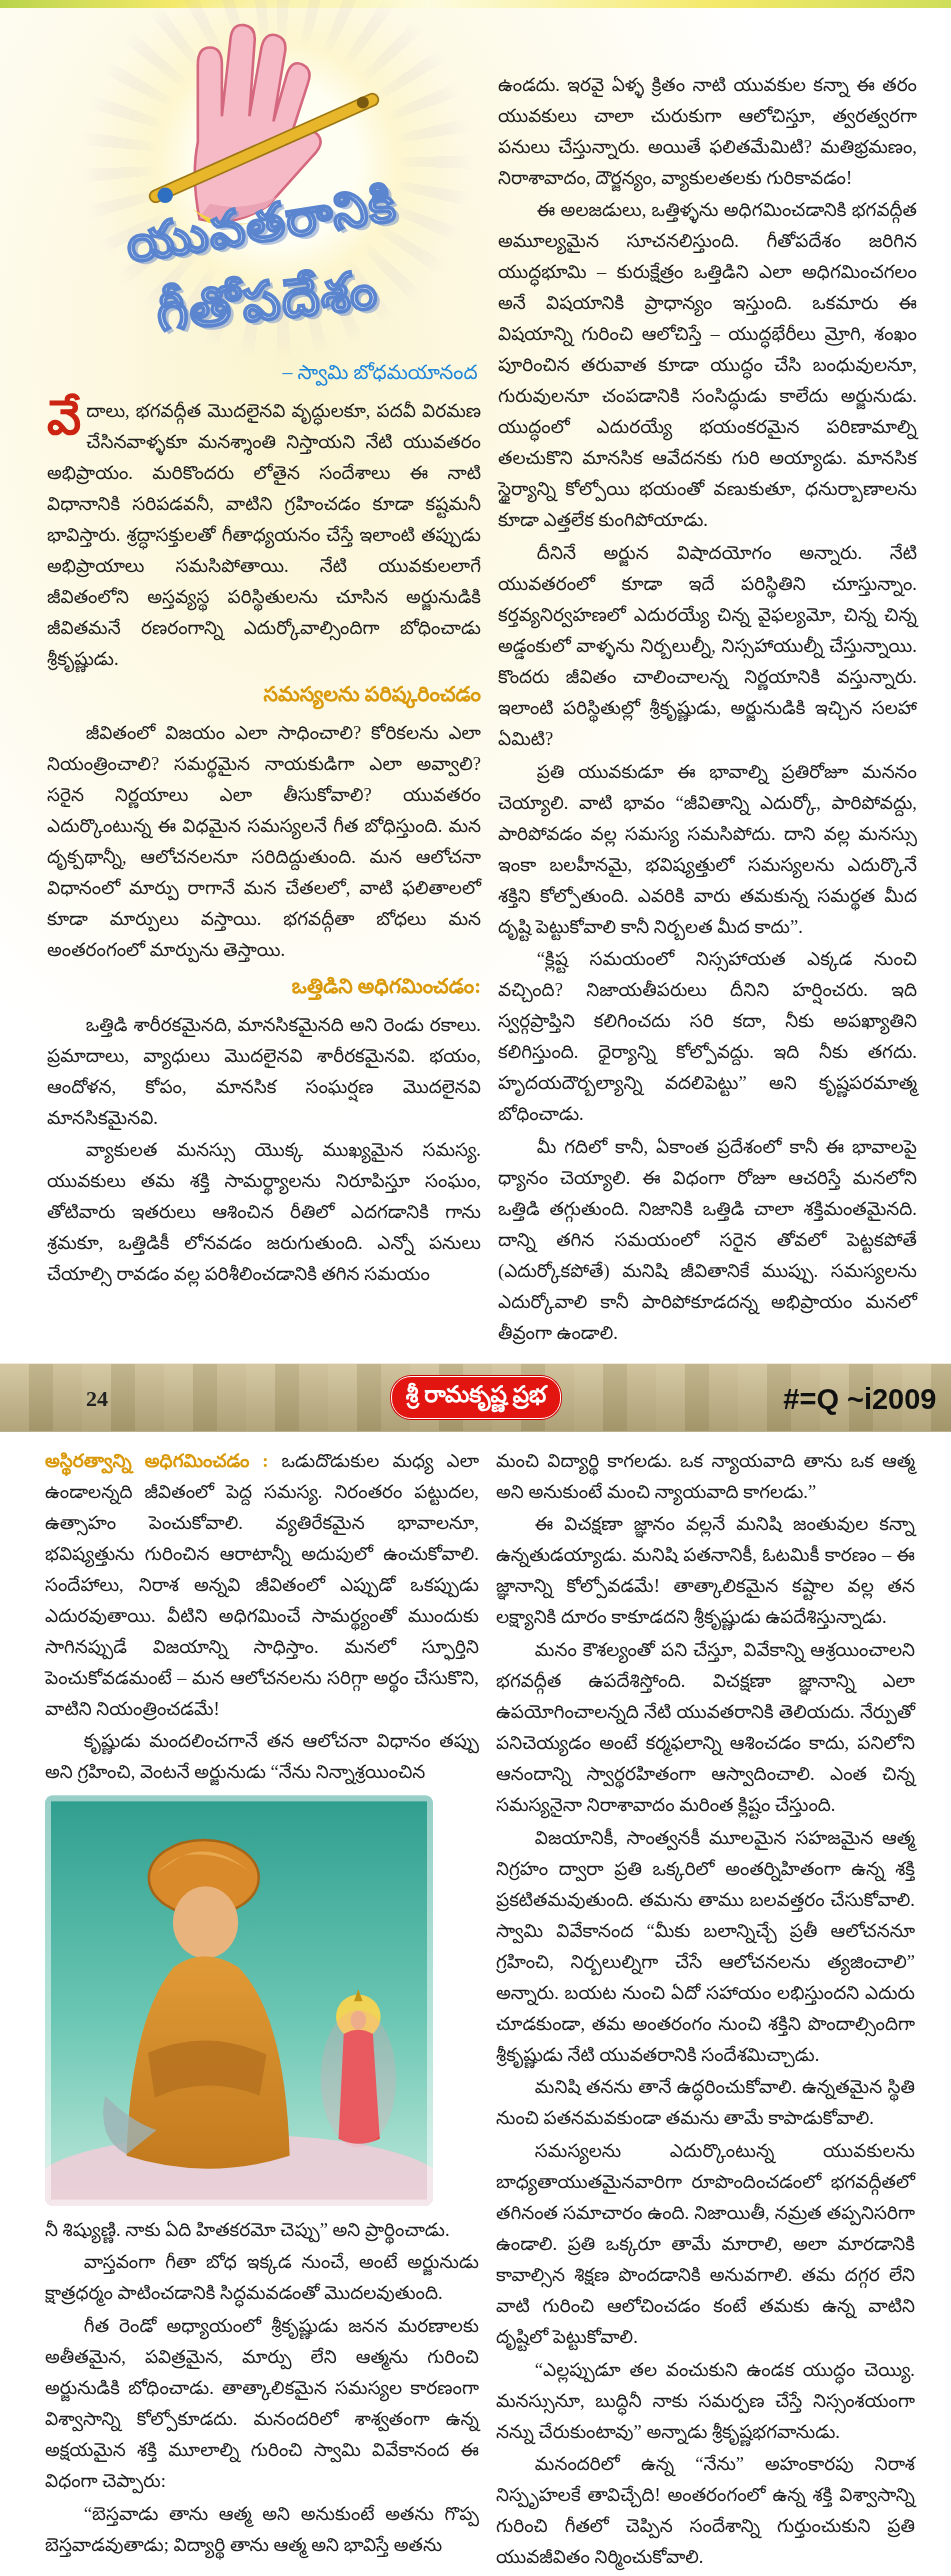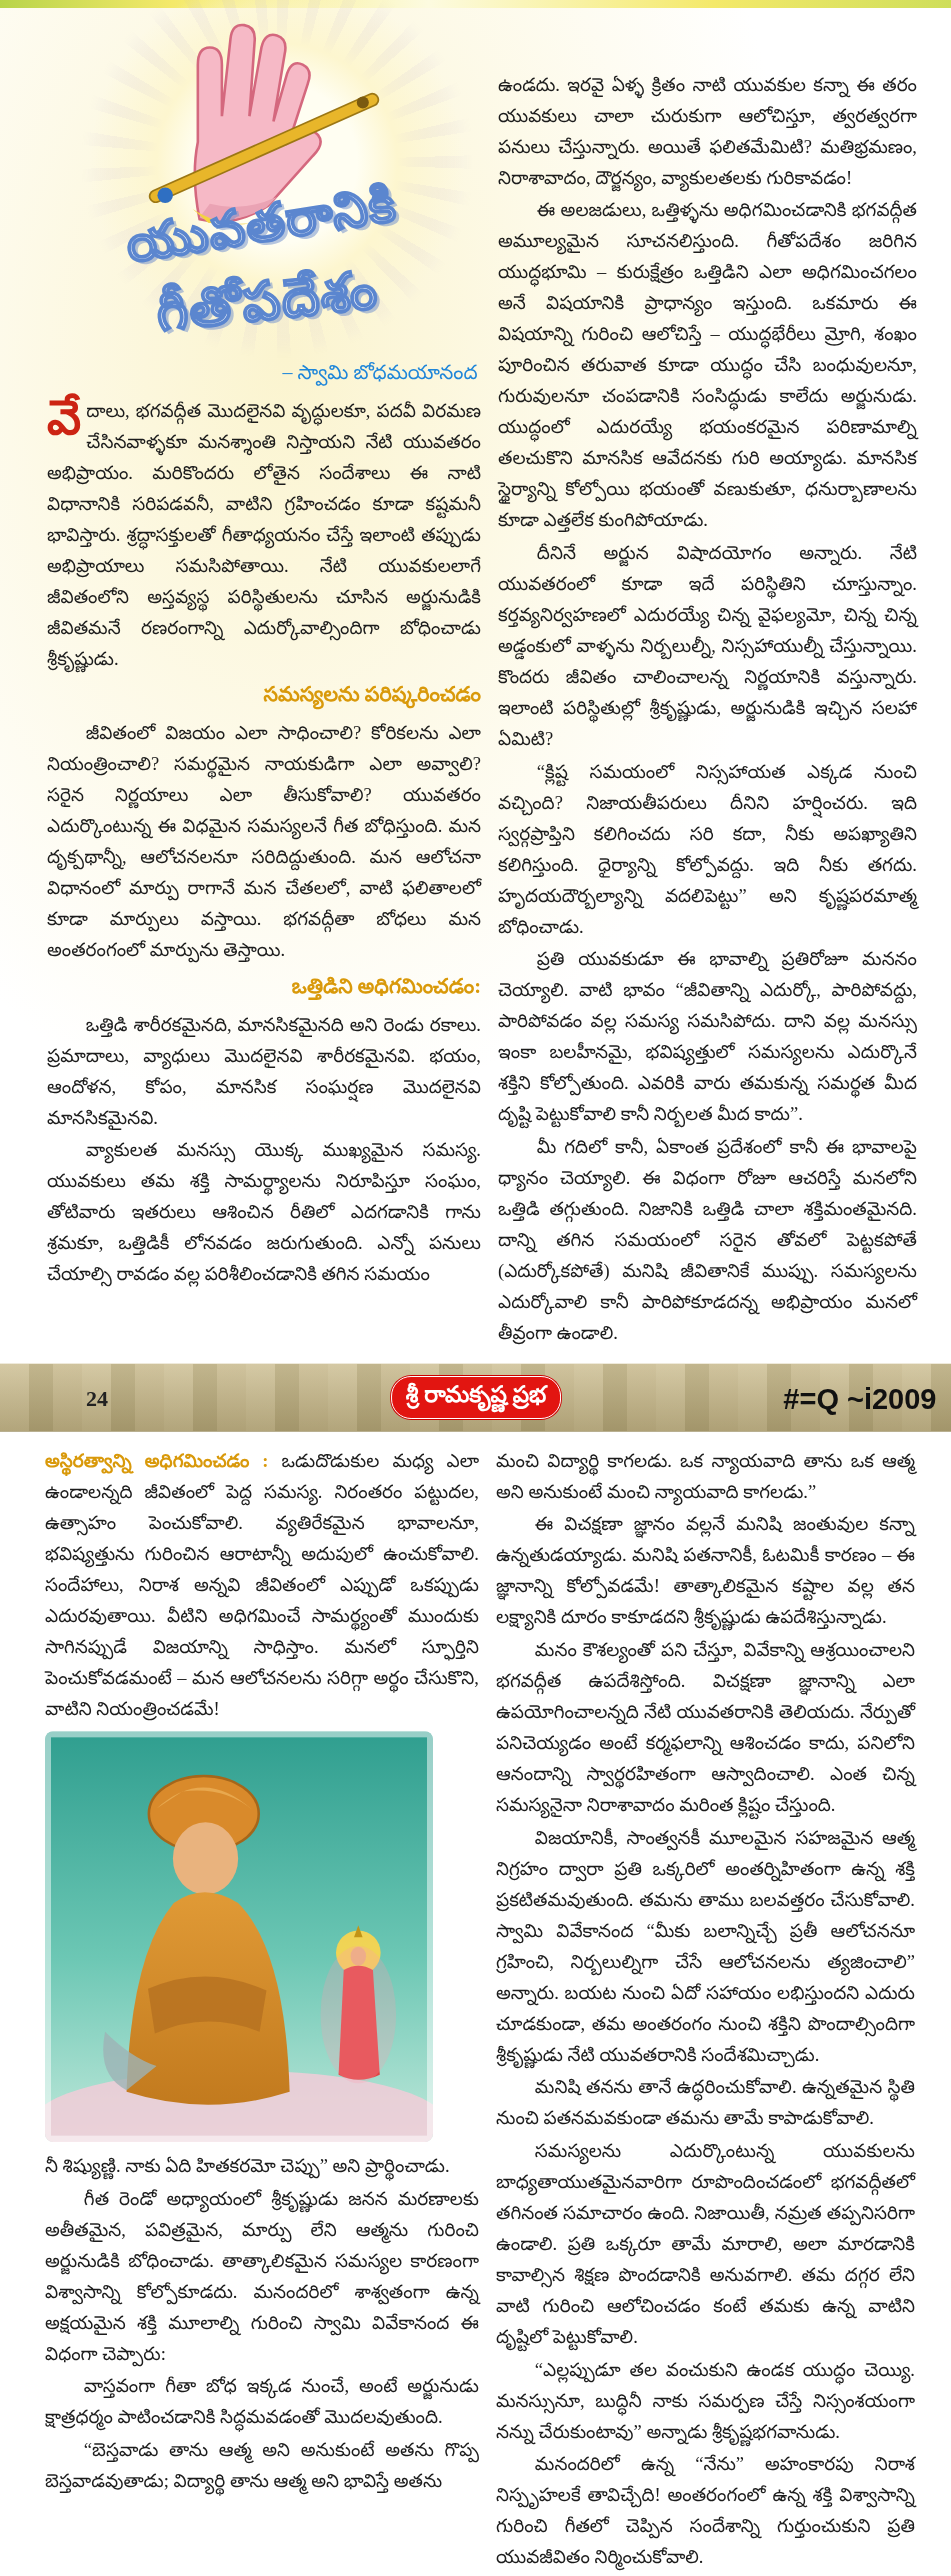--- a/index.html
+++ b/index.html
@@ -80,35 +80,36 @@
       <p>జీవితంలో విజయం ఎలా సాధించాలి? కోరికలను ఎలా నియంత్రించాలి? సమర్థమైన నాయకుడిగా ఎలా అవ్వాలి? సరైన నిర్ణయాలు ఎలా తీసుకోవాలి? యువతరం ఎదుర్కొంటున్న ఈ విధమైన సమస్యలనే గీత బోధిస్తుంది. మన దృక్పథాన్నీ, ఆలోచనలనూ సరిదిద్దుతుంది. మన ఆలోచనా విధానంలో మార్పు రాగానే మన చేతలలో, వాటి ఫలితాలలో కూడా మార్పులు వస్తాయి. భగవద్గీతా బోధలు మన అంతరంగంలో మార్పును తెస్తాయి.</p>
       <h3 class="gold">ఒత్తిడిని అధిగమించడం:</h3>
       <p>ఒత్తిడి శారీరకమైనది, మానసికమైనది అని రెండు రకాలు. ప్రమాదాలు, వ్యాధులు మొదలైనవి శారీరకమైనవి. భయం, ఆందోళన, కోపం, మానసిక సంఘర్షణ మొదలైనవి మానసికమైనవి.</p>
       <p>వ్యాకులత మనస్సు యొక్క ముఖ్యమైన సమస్య. యువకులు తమ శక్తి సామర్థ్యాలను నిరూపిస్తూ సంఘం, తోటివారు ఇతరులు ఆశించిన రీతిలో ఎదగడానికి గాను శ్రమకూ, ఒత్తిడికీ లోనవడం జరుగుతుంది. ఎన్నో పనులు చేయాల్సి రావడం వల్ల పరిశీలించడానికి తగిన సమయం</p>
     </div>
 
     <div class="col-r col-r-top body-text">
       <p class="no-indent">ఉండదు. ఇరవై ఏళ్ళ క్రితం నాటి యువకుల కన్నా ఈ తరం యువకులు చాలా చురుకుగా ఆలోచిస్తూ, త్వరత్వరగా పనులు చేస్తున్నారు. అయితే ఫలితమేమిటి? మతిభ్రమణం, నిరాశావాదం, దౌర్జన్యం, వ్యాకులతలకు గురికావడం!</p>
       <p>ఈ అలజడులు, ఒత్తిళ్ళను అధిగమించడానికి భగవద్గీత అమూల్యమైన సూచనలిస్తుంది. గీతోపదేశం జరిగిన యుద్ధభూమి – కురుక్షేత్రం ఒత్తిడిని ఎలా అధిగమించగలం అనే విషయానికి ప్రాధాన్యం ఇస్తుంది. ఒకమారు ఈ విషయాన్ని గురించి ఆలోచిస్తే – యుద్ధభేరీలు మ్రోగి, శంఖం పూరించిన తరువాత కూడా యుద్ధం చేసి బంధువులనూ, గురువులనూ చంపడానికి సంసిద్ధుడు కాలేదు అర్జునుడు. యుద్ధంలో ఎదురయ్యే భయంకరమైన పరిణామాల్ని తలచుకొని మానసిక ఆవేదనకు గురి అయ్యాడు. మానసిక స్థైర్యాన్ని కోల్పోయి భయంతో వణుకుతూ, ధనుర్బాణాలను కూడా ఎత్తలేక కుంగిపోయాడు.</p>
       <p>దీనినే అర్జున విషాదయోగం అన్నారు. నేటి యువతరంలో కూడా ఇదే పరిస్థితిని చూస్తున్నాం. కర్తవ్యనిర్వహణలో ఎదురయ్యే చిన్న వైఫల్యమో, చిన్న చిన్న అడ్డంకులో వాళ్ళను నిర్బలుల్నీ, నిస్సహాయుల్నీ చేస్తున్నాయి. కొందరు జీవితం చాలించాలన్న నిర్ణయానికి వస్తున్నారు. ఇలాంటి పరిస్థితుల్లో శ్రీకృష్ణుడు, అర్జునుడికి ఇచ్చిన సలహా ఏమిటి?</p>
+      <p>ప్రతి యువకుడూ ఈ భావాల్ని ప్రతిరోజూ మననం చెయ్యాలి. వాటి భావం “జీవితాన్ని ఎదుర్కో, పారిపోవద్దు, పారిపోవడం వల్ల సమస్య సమసిపోదు. దాని వల్ల మనస్సు ఇంకా బలహీనమై, భవిష్యత్తులో సమస్యలను ఎదుర్కొనే శక్తిని కోల్పోతుంది. ఎవరికి వారు తమకున్న సమర్థత మీద దృష్టి పెట్టుకోవాలి కానీ నిర్బలత మీద కాదు”.</p>
       <p>“క్లిష్ట సమయంలో నిస్సహాయత ఎక్కడ నుంచి వచ్చింది? నిజాయతీపరులు దీనిని హర్షించరు. ఇది స్వర్గప్రాప్తిని కలిగించదు సరి కదా, నీకు అపఖ్యాతిని కలిగిస్తుంది. ధైర్యాన్ని కోల్పోవద్దు. ఇది నీకు తగదు. హృదయదౌర్బల్యాన్ని వదలిపెట్టు” అని కృష్ణపరమాత్మ బోధించాడు.</p>
-      <p>ప్రతి యువకుడూ ఈ భావాల్ని ప్రతిరోజూ మననం చెయ్యాలి. వాటి భావం “జీవితాన్ని ఎదుర్కో, పారిపోవద్దు, పారిపోవడం వల్ల సమస్య సమసిపోదు. దాని వల్ల మనస్సు ఇంకా బలహీనమై, భవిష్యత్తులో సమస్యలను ఎదుర్కొనే శక్తిని కోల్పోతుంది. ఎవరికి వారు తమకున్న సమర్థత మీద దృష్టి పెట్టుకోవాలి కానీ నిర్బలత మీద కాదు”.</p>
       <p>మీ గదిలో కానీ, ఏకాంత ప్రదేశంలో కానీ ఈ భావాలపై ధ్యానం చెయ్యాలి. ఈ విధంగా రోజూ ఆచరిస్తే మనలోని ఒత్తిడి తగ్గుతుంది. నిజానికి ఒత్తిడి చాలా శక్తిమంతమైనది. దాన్ని తగిన సమయంలో సరైన తోవలో పెట్టకపోతే (ఎదుర్కోకపోతే) మనిషి జీవితానికే ముప్పు. సమస్యలను ఎదుర్కోవాలి కానీ పారిపోకూడదన్న అభిప్రాయం మనలో తీవ్రంగా ఉండాలి.</p>
     </div>
   </div>
 
   <div class="band">
     <span class="pageno">24</span>
     <span class="badge">శ్రీ రామకృష్ణ ప్రభ</span>
     <span class="issue">#=Q ~i2009</span>
   </div>
 
   <div class="cols s2">
     <div class="col-l body-text">
       <p class="no-indent"><span class="inline-head">అస్థిరత్వాన్ని అధిగమించడం :</span> <span>ఒడుదొడుకుల మధ్య ఎలా ఉండాలన్నది జీవితంలో పెద్ద సమస్య. నిరంతరం పట్టుదల, ఉత్సాహం పెంచుకోవాలి. వ్యతిరేకమైన భావాలనూ, భవిష్యత్తును గురించిన ఆరాటాన్నీ అదుపులో ఉంచుకోవాలి. సందేహాలు, నిరాశ అన్నవి జీవితంలో ఎప్పుడో ఒకప్పుడు ఎదురవుతాయి. వీటిని అధిగమించే సామర్థ్యంతో ముందుకు సాగినప్పుడే విజయాన్ని సాధిస్తాం. మనలో స్ఫూర్తిని పెంచుకోవడమంటే – మన ఆలోచనలను సరిగ్గా అర్థం చేసుకొని, వాటిని నియంత్రించడమే!</span></p>
+      <p>కృష్ణుడు మందలించగానే తన ఆలోచనా విధానం తప్పు అని గ్రహించి, వెంటనే అర్జునుడు “నేను నిన్నాశ్రయించిన</p>
 
       <div class="viv-img">
         <svg width="388" height="411" viewBox="0 0 452 478">
           <defs>
             <linearGradient id="bg" x1="0" y1="0" x2="0" y2="1">
               <stop offset="0" stop-color="#2f9e8f"></stop>
                 <stop offset="0.55" stop-color="#6cc7b4"></stop>
                 <stop offset="1" stop-color="#bfe8da"></stop>
             </linearGradient>
             <linearGradient id="robe" x1="0" y1="0" x2="0" y2="1">
@@ -131,22 +132,22 @@
             <ellipse cx="365" cy="262" rx="9" ry="11" fill="#e9b37e"></ellipse>
             <path d="M348 278 Q365 268 382 278 L390 400 Q365 412 342 400 Z" fill="#e04545"></path>
             <path d="M360 240 L365 226 L370 240 Z" fill="#c29416"></path>
             <ellipse cx="365" cy="330" rx="44" ry="80" fill="#ff9bb0" opacity="0.25"></ellipse>
           </g>
           <rect width="452" height="478" fill="none" stroke="#ffffff" stroke-width="14" opacity="0.5"></rect>
         </svg>
       </div>
 
       <p class="no-indent">నీ శిష్యుణ్ణి. నాకు ఏది హితకరమో చెప్పు” అని ప్రార్థించాడు.</p>
+      <p>వాస్తవంగా గీతా బోధ ఇక్కడ నుంచే, అంటే అర్జునుడు క్షాత్రధర్మం పాటించడానికి సిద్ధమవడంతో మొదలవుతుంది.</p>
       <p>గీత రెండో అధ్యాయంలో శ్రీకృష్ణుడు జనన మరణాలకు అతీతమైన, పవిత్రమైన, మార్పు లేని ఆత్మను గురించి అర్జునుడికి బోధించాడు. తాత్కాలికమైన సమస్యల కారణంగా విశ్వాసాన్ని కోల్పోకూడదు. మనందరిలో శాశ్వతంగా ఉన్న అక్షయమైన శక్తి మూలాల్ని గురించి స్వామి వివేకానంద ఈ విధంగా చెప్పారు:</p>
-      <p>వాస్తవంగా గీతా బోధ ఇక్కడ నుంచే, అంటే అర్జునుడు క్షాత్రధర్మం పాటించడానికి సిద్ధమవడంతో మొదలవుతుంది.</p>
       <p>“బెస్తవాడు తాను ఆత్మ అని అనుకుంటే అతను గొప్ప బెస్తవాడవుతాడు; విద్యార్థి తాను ఆత్మ అని భావిస్తే అతను</p>
     </div>
 
     <div class="col-r body-text">
       <p class="no-indent">మంచి విద్యార్థి కాగలడు. ఒక న్యాయవాది తాను ఒక ఆత్మ అని అనుకుంటే మంచి న్యాయవాది కాగలడు.”</p>
       <p>ఈ విచక్షణా జ్ఞానం వల్లనే మనిషి జంతువుల కన్నా ఉన్నతుడయ్యాడు. మనిషి పతనానికీ, ఓటమికీ కారణం – ఈ జ్ఞానాన్ని కోల్పోవడమే! తాత్కాలికమైన కష్టాల వల్ల తన లక్ష్యానికి దూరం కాకూడదని శ్రీకృష్ణుడు ఉపదేశిస్తున్నాడు.</p>
       <p>మనం కౌశల్యంతో పని చేస్తూ, వివేకాన్ని ఆశ్రయించాలని భగవద్గీత ఉపదేశిస్తోంది. విచక్షణా జ్ఞానాన్ని ఎలా ఉపయోగించాలన్నది నేటి యువతరానికి తెలియదు. నేర్పుతో పనిచెయ్యడం అంటే కర్మఫలాన్ని ఆశించడం కాదు, పనిలోని ఆనందాన్ని స్వార్థరహితంగా ఆస్వాదించాలి. ఎంత చిన్న సమస్యనైనా నిరాశావాదం మరింత క్లిష్టం చేస్తుంది.</p>
       <p>విజయానికీ, సాంత్వనకీ మూలమైన సహజమైన ఆత్మ నిగ్రహం ద్వారా ప్రతి ఒక్కరిలో అంతర్నిహితంగా ఉన్న శక్తి ప్రకటితమవుతుంది. తమను తాము బలవత్తరం చేసుకోవాలి. స్వామి వివేకానంద “మీకు బలాన్నిచ్చే ప్రతీ ఆలోచననూ గ్రహించి, నిర్బలుల్నిగా చేసే ఆలోచనలను త్యజించాలి” అన్నారు. బయట నుంచి ఏదో సహాయం లభిస్తుందని ఎదురు చూడకుండా, తమ అంతరంగం నుంచి శక్తిని పొందాల్సిందిగా శ్రీకృష్ణుడు నేటి యువతరానికి సందేశమిచ్చాడు.</p>
       <p>మనిషి తనను తానే ఉద్ధరించుకోవాలి. ఉన్నతమైన స్థితి నుంచి పతనమవకుండా తమను తామే కాపాడుకోవాలి.</p>
       <p>సమస్యలను ఎదుర్కొంటున్న యువకులను బాధ్యతాయుతమైనవారిగా రూపొందించడంలో భగవద్గీతలో తగినంత సమాచారం ఉంది. నిజాయితీ, నమ్రత తప్పనిసరిగా ఉండాలి. ప్రతి ఒక్కరూ తామే మారాలి, అలా మారడానికి కావాల్సిన శిక్షణ పొందడానికి అనువగాలి. తమ దగ్గర లేని వాటి గురించి ఆలోచించడం కంటే తమకు ఉన్న వాటిని దృష్టిలో పెట్టుకోవాలి.</p>

